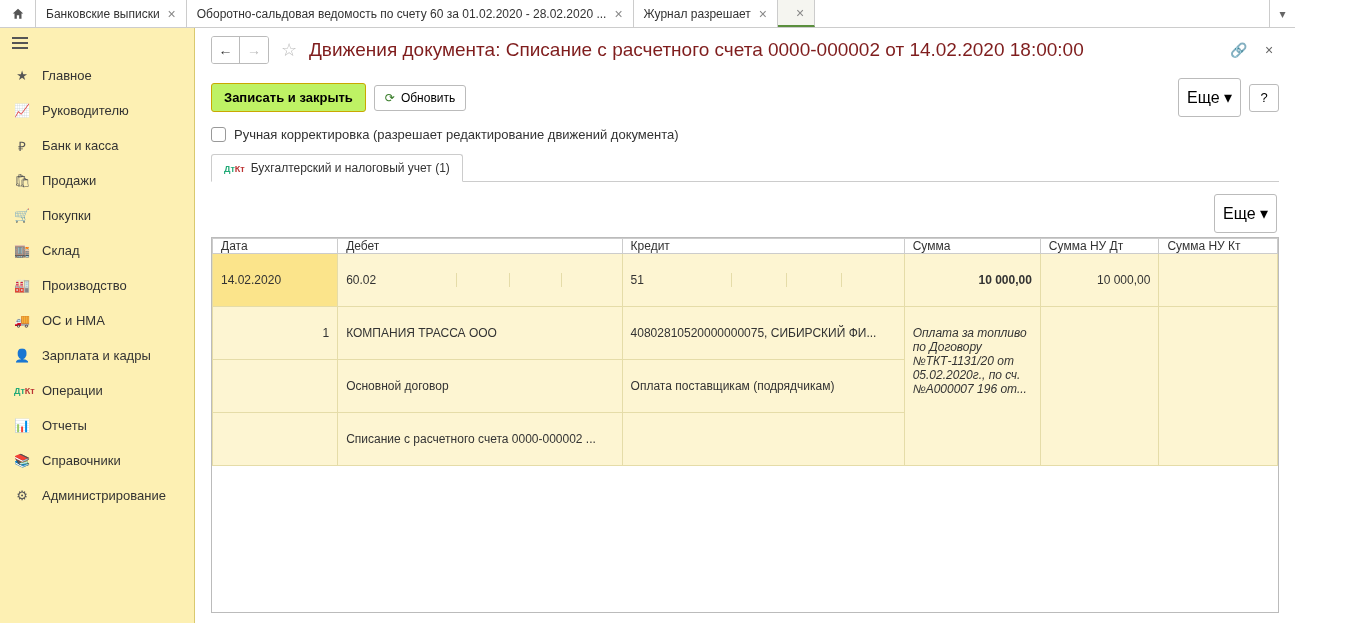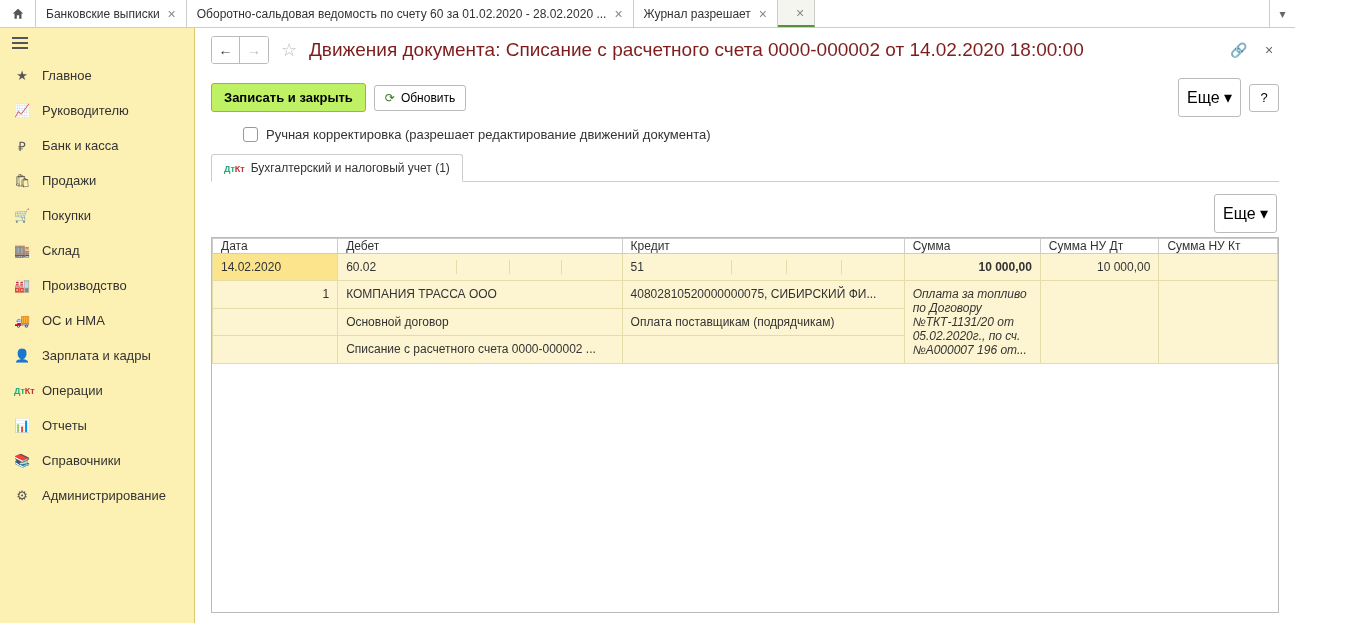--- a/index.html
+++ b/index.html
@@ -36,35 +36,35 @@
 
 .toolbar { display: flex; align-items: center; gap: 8px; margin-bottom: 10px; }
 .btn-yellow { background: #bef264; border: 1px solid #c9a800; padding: 6px 12px; font-size: 13px; font-weight: bold; cursor: pointer; border-radius: 3px; }
 .btn-plain { background: #fff; border: 1px solid #bbb; padding: 5px 10px; font-size: 12px; cursor: pointer; border-radius: 3px; display: inline-flex; align-items: center; gap: 6px; }
 .btn-plain .ico { color: #3a7d2b; }
 .toolbar-spacer { flex: 1; }
 .btn-more { background: #fff; border: 1px solid #bbb; padding: 9px 8px; font-size: 16px; cursor: pointer; border-radius: 3px; }
 .btn-help { background: #fff; border: 1px solid #bbb; width: 30px; height: 28px; font-size: 13px; cursor: pointer; border-radius: 3px; }
 
 
-.chk-line { display: flex; align-items: center; gap: 8px; margin-bottom: 12px; font-size: 13px; margin-left: 32px; }
+.chk-line { display: flex; align-items: center; gap: 8px; margin-bottom: 12px; font-size: 13px; }
 .chk { width: 15px; height: 15px; border: 1px solid #999; border-radius: 3px; cursor: pointer; }
 
 
 .inner-tabs { display: flex; border-bottom: 1px solid #ccc; margin-bottom: 12px; }
 .inner-tab { border: 1px solid #ccc; border-bottom: 1px solid #fff; background: #fff; padding: 6px 12px; font-size: 12px; display: flex; align-items: center; gap: 6px; cursor: pointer; margin-bottom: -1px; border-radius: 3px 3px 0 0;}
 .inner-tab .red { color: #b33; font-size: 9px; font-weight: bold; }
 .inner-tab .grn { color: #2a7; font-size: 9px; font-weight: bold; }
 
 
 .table-toolbar { display: flex; justify-content: flex-end; margin-bottom: 4px; padding-right: 2px;}
 .table-wrap { border: 1px solid #bbb; flex: 1; overflow: auto; }
 table { border-collapse: collapse; width: 100%; }
 th { background: #fff; border: 1px solid #ccc; padding: 0 8px; text-align: left; font-weight: normal; font-size: 12px; }
-td { border: 1px solid #e5dca8; padding: 6px 8px; font-size: 12px; vertical-align: top; background: #fdf5d2; }
+td { border: 1px solid #e5dca8; padding: 19px 8px; font-size: 12px; vertical-align: top; background: #fdf5d2; }
 tr.r1 td.date { background: #fbe48b; }
 td.num { text-align: right; }
 td.italic { font-style: italic; }
 </style>
 </head>
 <body>
 
 <div class="app">
 
   <div class="tabs-bar">

